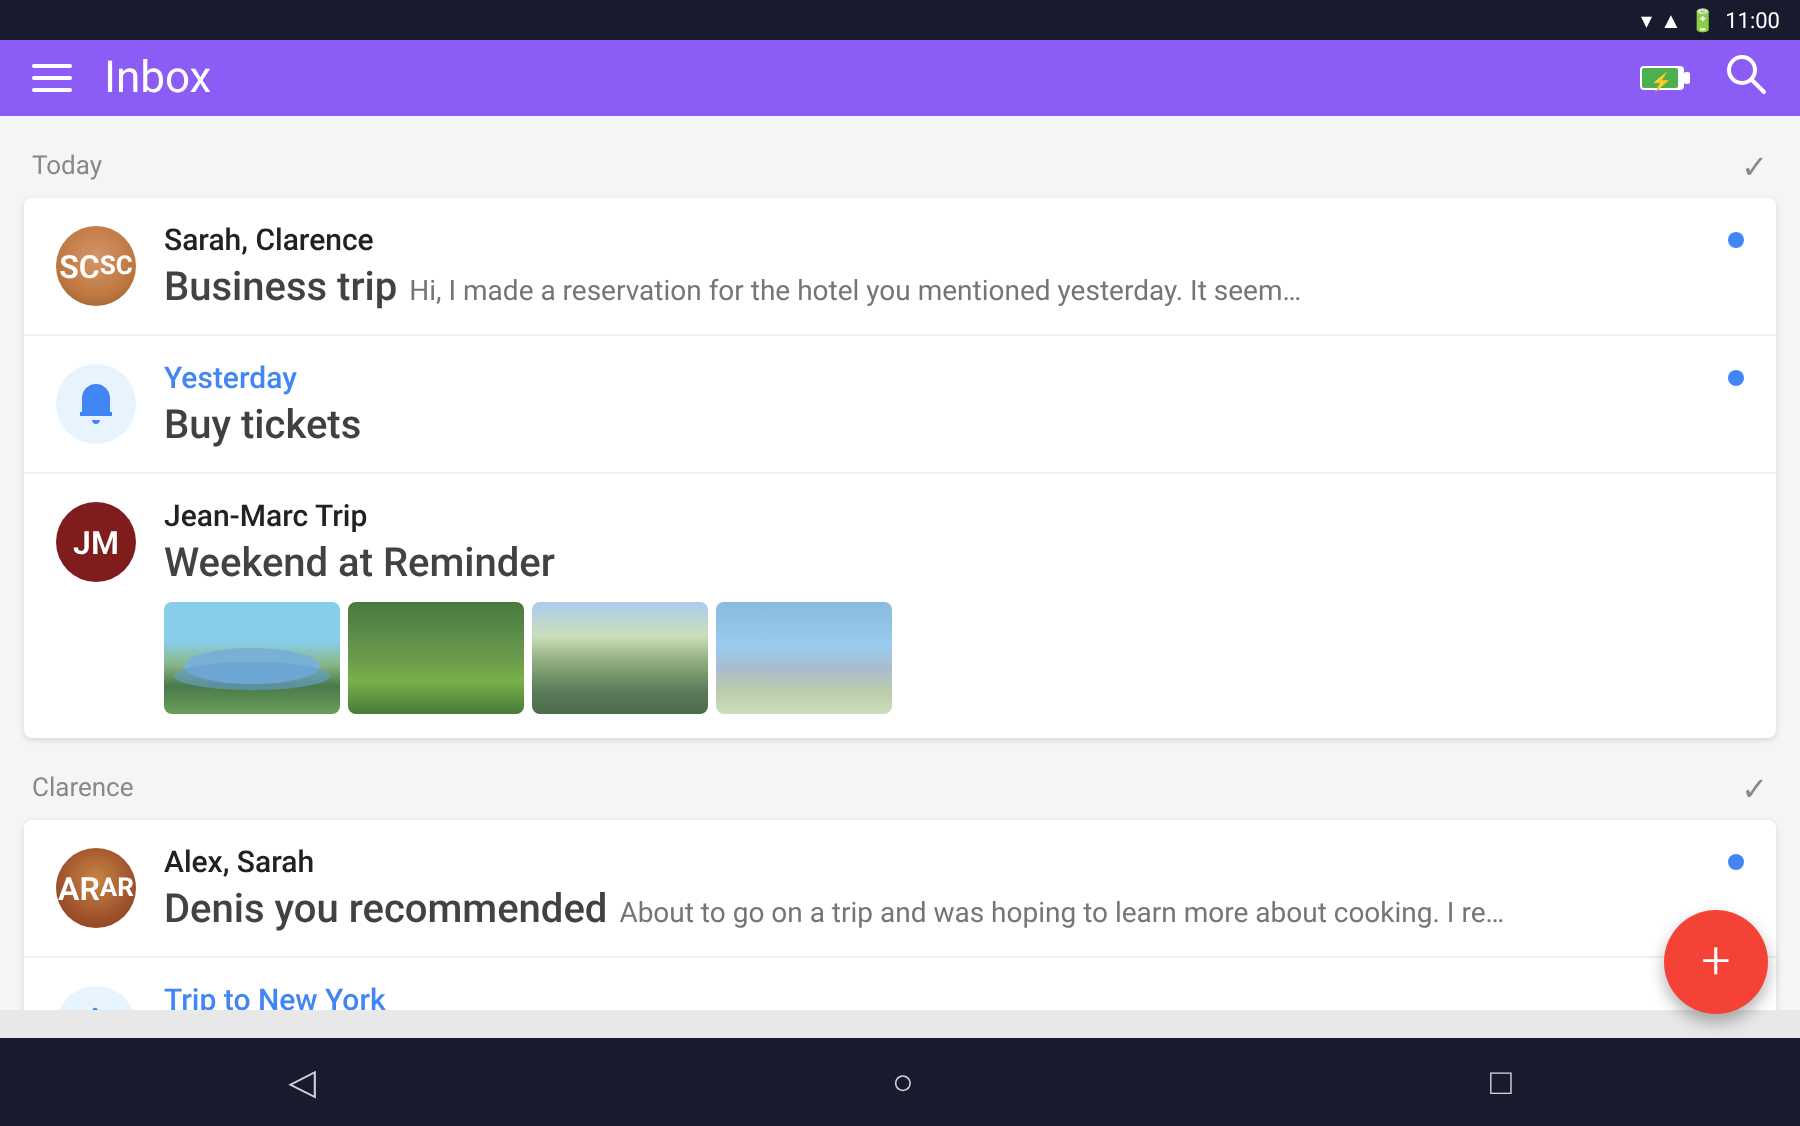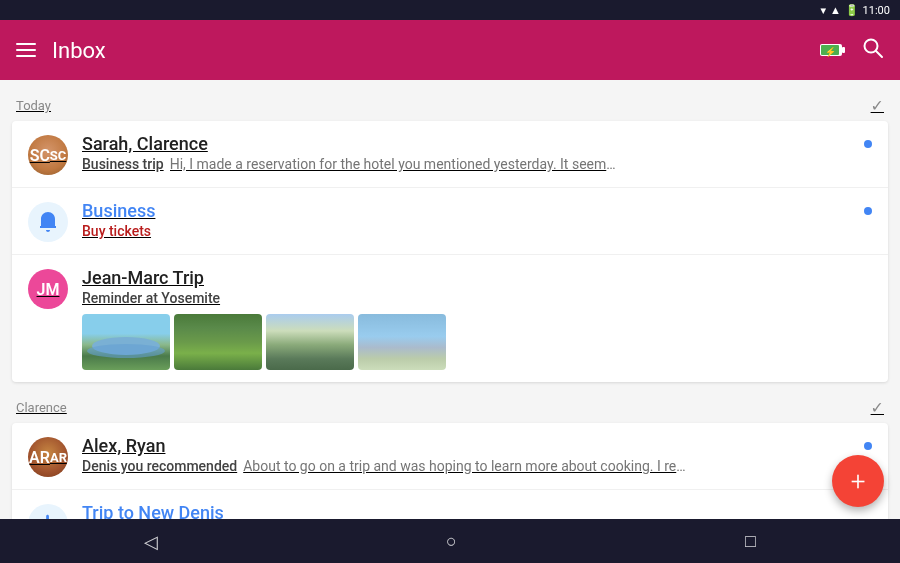--- a/index.html
+++ b/index.html
@@ -25,22 +25,22 @@
     .status-icons {
       display: flex;
       align-items: center;
       gap: 4px;
       color: white;
       font-size: 11px;
     }
 
     
     .app-bar {
-      background: #be185d;
-      height: 60px;
+      background: #8b5cf6;
+      height: 38px;
       display: flex;
       align-items: center;
       padding: 0 16px;
       justify-content: space-between;
     }
     .app-bar-left {
       display: flex;
       align-items: center;
       gap: 16px;
     }
@@ -77,21 +77,20 @@
     .main-content {
       background: #f5f5f5;
       height: calc(563px - 20px - 52px - 44px);
       overflow-y: auto;
       padding: 8px 12px;
     }
 
     
     .section {
       margin-bottom: 8px;
-      text-decoration: underline;
     }
     .section-header {
       display: flex;
       justify-content: space-between;
       align-items: center;
       padding: 8px 4px 6px 4px;
       color: #888;
       font-size: 13px;
     }
     .section-done-icon {
@@ -152,59 +151,59 @@
       flex: 1;
       min-width: 0;
     }
     .email-header-row {
       display: flex;
       align-items: center;
       justify-content: space-between;
       margin-bottom: 2px;
     }
     .sender-name {
-      font-size: 18px;
+      font-size: 15px;
       font-weight: 500;
       color: #212121;
     }
     .bundle-indicator {
       width: 8px;
       height: 8px;
       background: #4285f4;
       border-radius: 50%;
       flex-shrink: 0;
     }
 
     .email-subject-row {
       display: flex;
       align-items: baseline;
       gap: 6px;
     }
     .subject {
-      font-size: 14px;
+      font-size: 20px;
       font-weight: 500;
       color: #424242;
       flex-shrink: 0;
     }
     .preview {
       font-size: 14px;
       color: #757575;
       overflow: hidden;
       text-overflow: ellipsis;
       white-space: nowrap;
       max-width: 450px;
     }
 
     
     .reminder-sender {
       color: #4285f4;
       font-weight: 500;
     }
     .reminder-subject {
-      color: #b91c1c;
+      color: #404040;
     }
 
     
     .image-strip {
       display: flex;
       gap: 4px;
       margin-top: 8px;
     }
     .thumb {
       width: 88px;
@@ -404,37 +403,37 @@
       </div>
 
       <div class="email-row">
         <div class="avatar avatar-reminder">
           <svg width="24" height="24" viewBox="0 0 24 24" fill="#4285f4">
             <path d="M12 2C8.13 2 5 5.13 5 9v7H4v2h16v-2h-1V9c0-3.87-3.13-7-7-7zm0 20c1.1 0 2-.9 2-2h-4c0 1.1.9 2 2 2z"></path>
           </svg>
         </div>
         <div class="email-content">
           <div class="email-header-row">
-            <span class="sender-name reminder-sender">Business</span>
+            <span class="sender-name reminder-sender">Yesterday</span>
             <div class="bundle-indicator"></div>
           </div>
           <div class="email-subject-row">
             <span class="subject reminder-subject">Buy tickets</span>
           </div>
         </div>
       </div>
 
       <div class="email-row" style="flex-direction:row; align-items:flex-start;">
-        <div class="avatar jean-avatar person-avatar" style="background:#ec4899; margin-top:2px;">JM</div>
+        <div class="avatar jean-avatar person-avatar" style="background:#7f1d1d; margin-top:2px;">JM</div>
         <div class="email-content">
           <div class="email-header-row">
             <span class="sender-name">Jean-Marc Trip</span>
           </div>
           <div class="email-subject-row">
-            <span class="subject">Reminder at Yosemite</span>
+            <span class="subject">Weekend at Reminder</span>
           </div>
           <div class="image-strip">
             <div class="thumb">
               <div class="thumb-img yosemite-1" style="width:100%;height:100%;background:linear-gradient(180deg,#87CEEB 0%,#87CEEB 35%,#8ab88a 55%,#4a7a4a 75%,#6a9e5a 100%); position:relative;">
                 <div style="position:absolute;bottom:12px;left:5px;right:5px;height:14px;background:rgba(100,160,210,0.6);border-radius:50%;"></div>
               </div>
             </div>
             <div class="thumb">
               <div class="thumb-img" style="width:100%;height:100%;background:linear-gradient(180deg,#4a7a3a 0%,#5a8a4a 25%,#6a9a4a 50%,#7ab04a 70%,#4a7a3a 100%);"></div>
             </div>
@@ -455,39 +454,39 @@
     <div class="section-header">
       <span>Clarence</span>
       <span class="section-done-icon">✓</span>
     </div>
     <div class="card">
 
       <div class="email-row">
         <div class="avatar alex-avatar person-avatar" style="background:radial-gradient(circle at 50% 40%,#c68642 0%,#a0522d 60%,#7a3a1a 100%);">AR</div>
         <div class="email-content">
           <div class="email-header-row">
-            <span class="sender-name">Alex, Ryan</span>
+            <span class="sender-name">Alex, Sarah</span>
             <div class="bundle-indicator"></div>
           </div>
           <div class="email-subject-row">
             <span class="subject">Denis you recommended</span>
             <span class="preview">About to go on a trip and was hoping to learn more about cooking. I rem...</span>
           </div>
         </div>
       </div>
 
       <div class="email-row">
         <div class="avatar avatar-trip">
           <svg width="22" height="22" viewBox="0 0 24 24" fill="#4285f4">
             <path d="M21 16v-2l-8-5V3.5c0-.83-.67-1.5-1.5-1.5S10 2.67 10 3.5V9l-8 5v2l8-2.5V19l-2 1.5V22l3.5-1 3.5 1v-1.5L13 19v-5.5l8 2.5z"></path>
           </svg>
         </div>
         <div class="email-content">
           <div class="email-header-row">
-            <span class="sender-name reminder-sender">Trip to New Denis</span>
+            <span class="sender-name reminder-sender">Trip to New York</span>
           </div>
           <div class="trip-card">
             <div class="trip-card-bg" style="background:linear-gradient(135deg,#9b59b6 0%,#3a6db0 40%,#e67e22 80%,#f39c12 100%);">
             </div>
 
           </div>
         </div>
       </div>
 
     </div>

